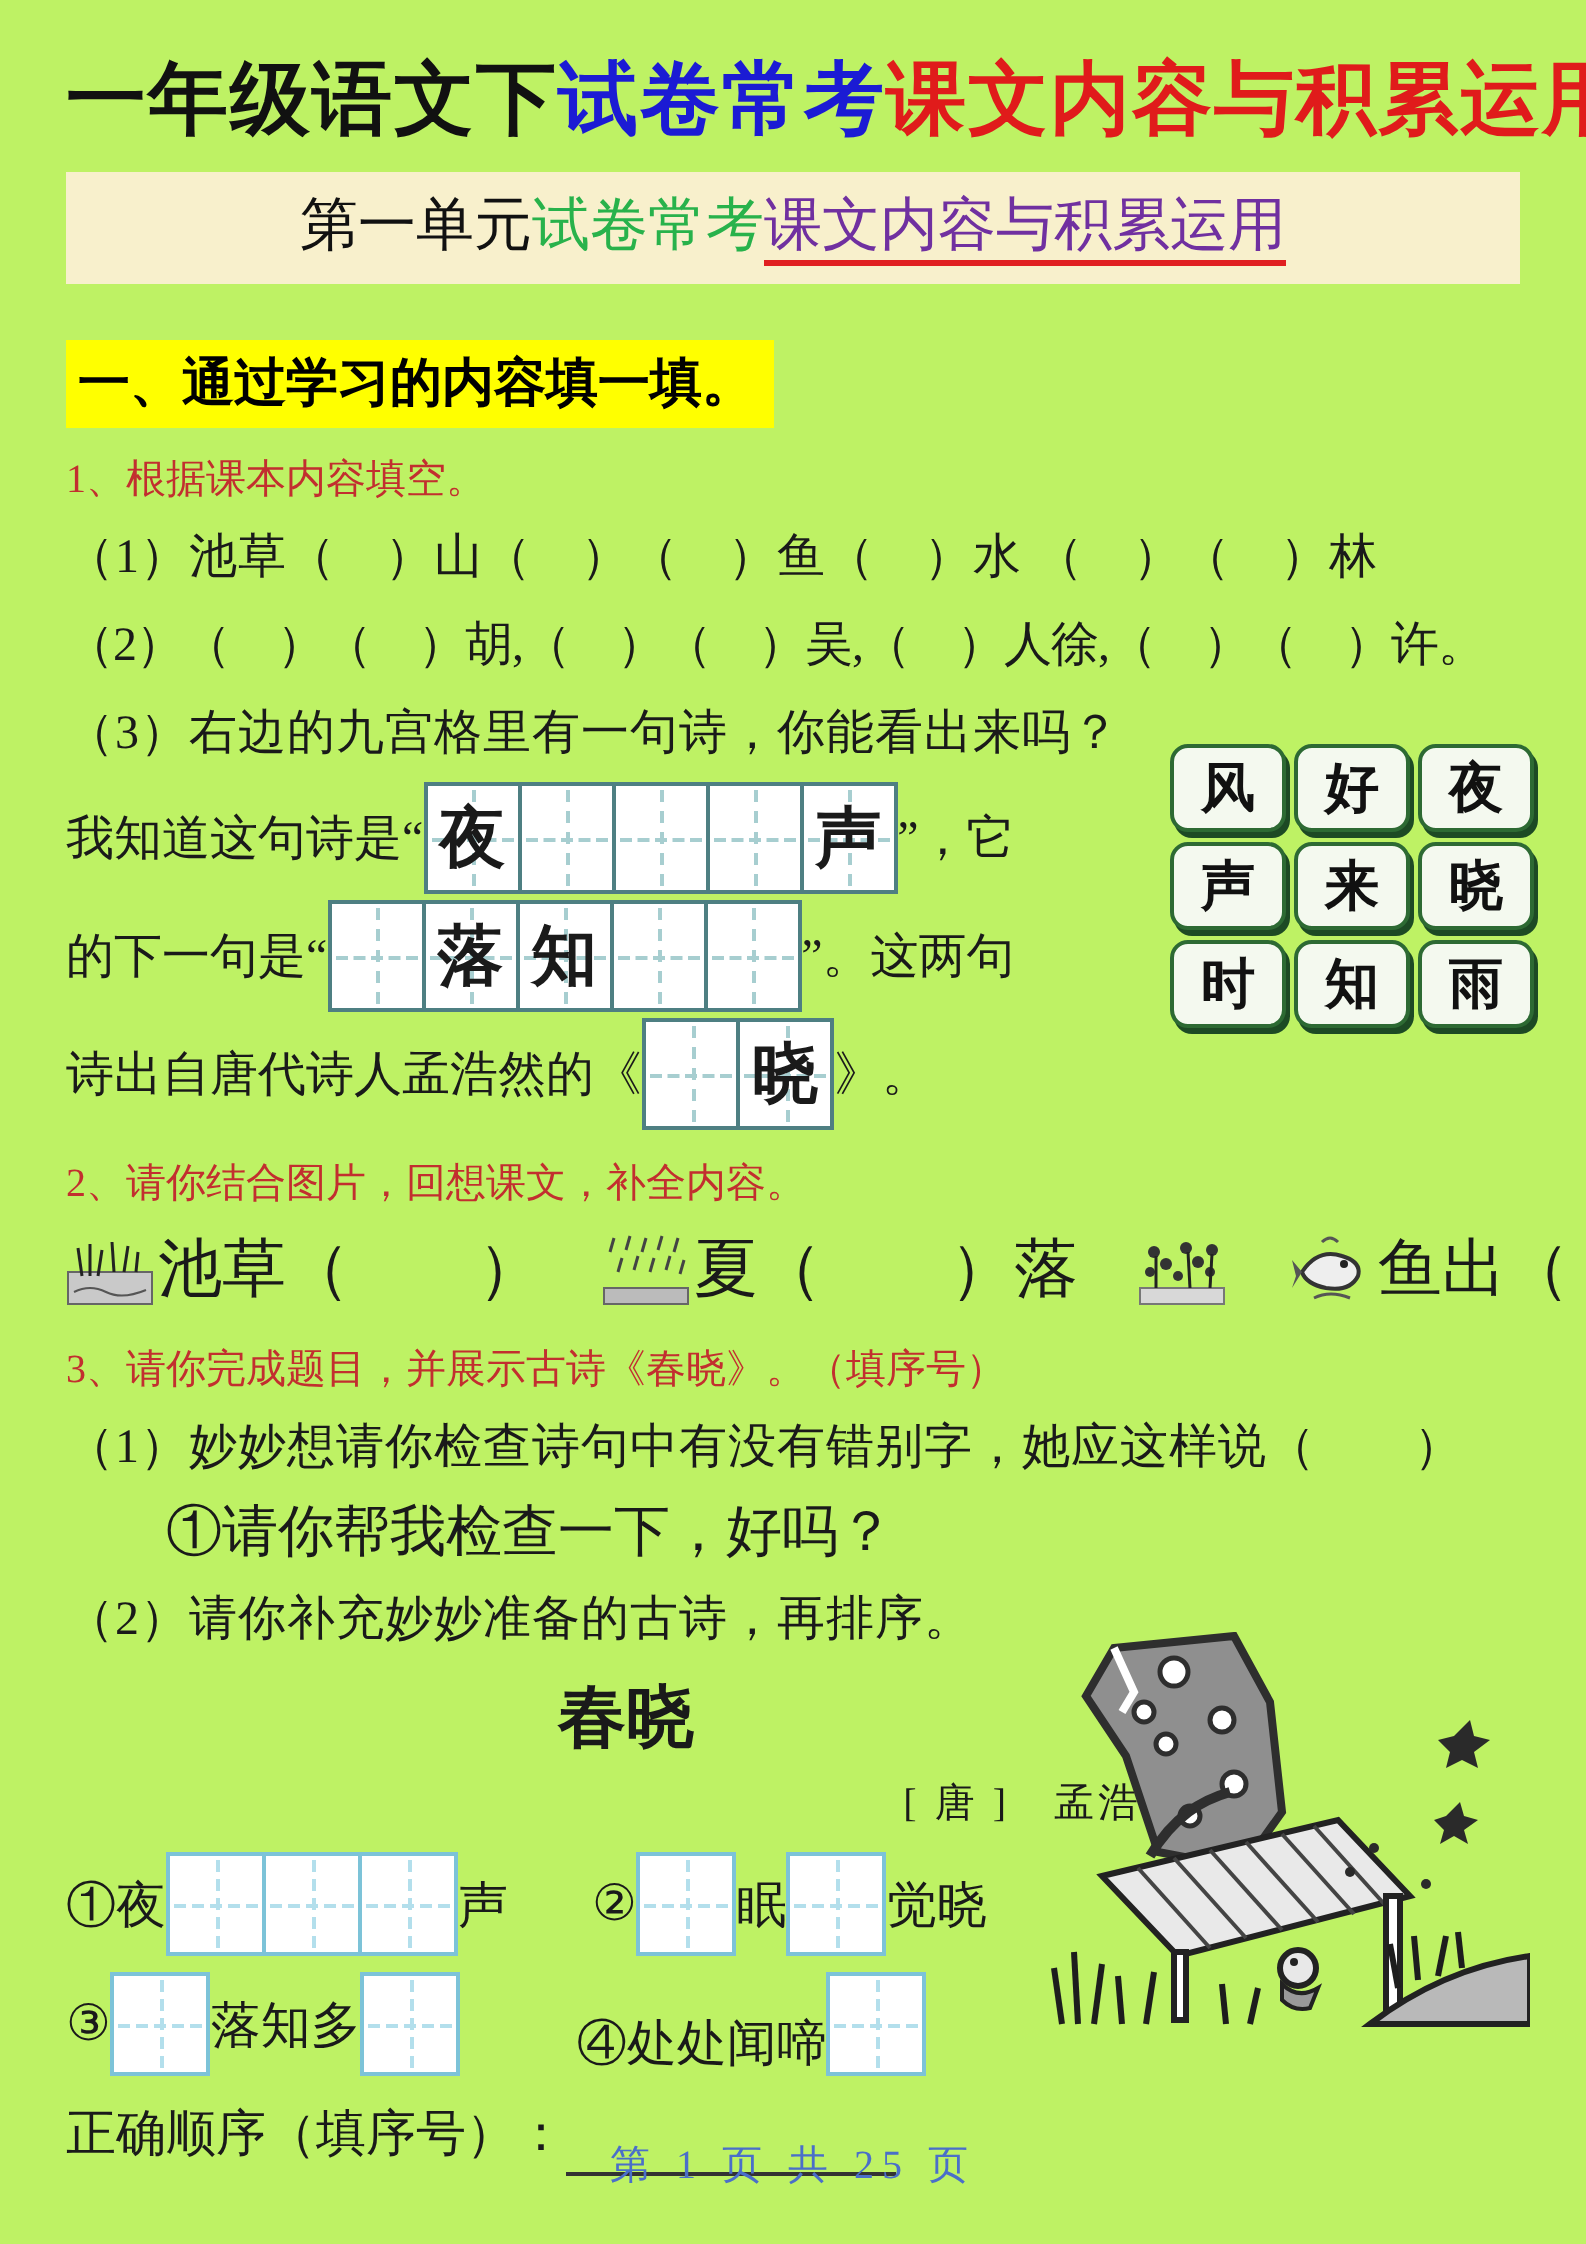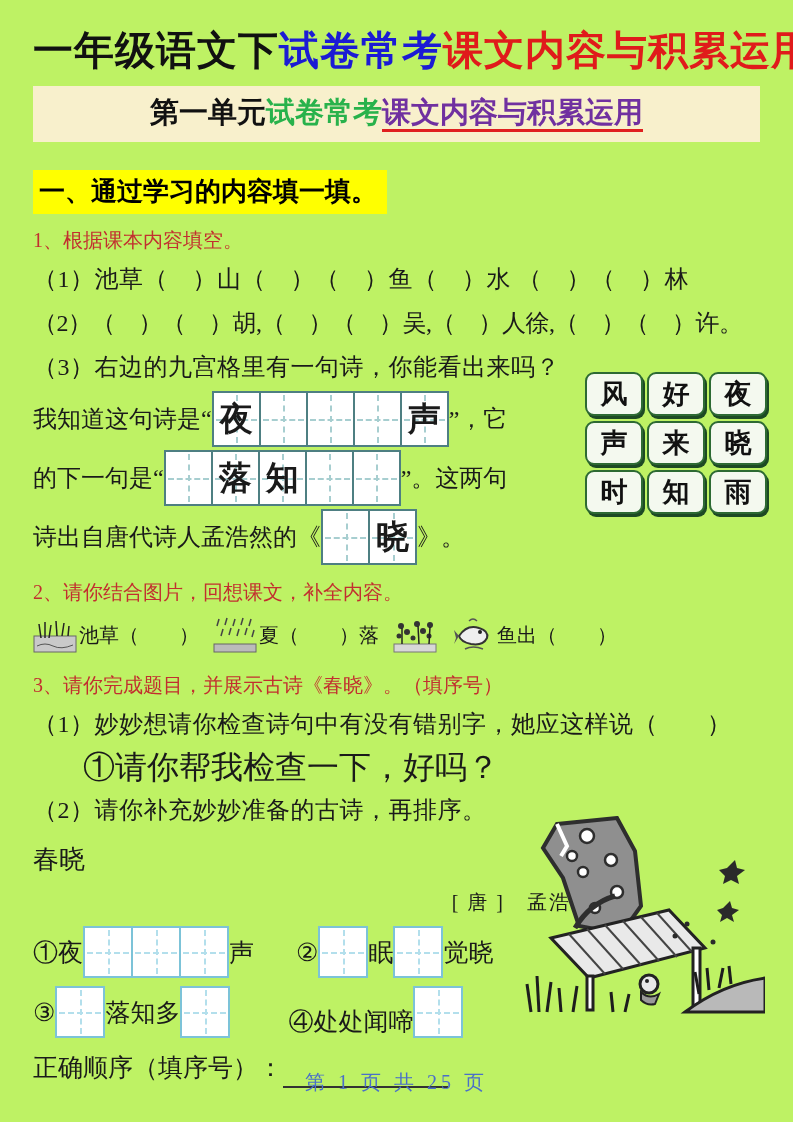--- a/index.html
+++ b/index.html
@@ -7,21 +7,21 @@
         font-family:"Liberation Serif","DejaVu Serif",serif;color:#1a1a1a;overflow:hidden;}
   .content{padding:24px 33px 0 33px;}
 
   
   .title{text-align:center;font-family:"Liberation Sans","DejaVu Sans",sans-serif;
          font-weight:bold;font-size:40px;line-height:52px;letter-spacing:1px;white-space:nowrap;}
   .t-black{color:#111111;} .t-blue{color:#1b1bd4;} .t-red{color:#e01b1b;}
 
   
   .subtitle-bar{margin-top:10px;background:#f8f0cc;text-align:center;padding:7px 0 9px 0;
-                font-family:"Liberation Sans","DejaVu Sans",sans-serif;font-weight:bold;
+                font-family:"Liberation Sans","DejaVu Sans",sans-serif;font-weight:normal;
                 font-size:29px;white-space:nowrap;}
   .s-black{color:#111111;} .s-green{color:#28b24b;}
   .s-purple{color:#7030a0;border-bottom:3px solid #e02020;padding-bottom:1px;}
 
   
   .sec-head{display:inline-block;margin-top:28px;background:#ffff00;color:#000;
             font-family:"Liberation Sans","DejaVu Sans",sans-serif;font-weight:bold;
             font-size:26px;padding:4px 10px 5px 6px;}
 
   .red-label{color:#c22f2f;font-size:20px;line-height:34px;margin-top:9px;white-space:nowrap;}
@@ -42,31 +42,31 @@
   .tian.blue::after{border-left-color:#b3dfec;}
 
   
   .grid9{position:absolute;top:372px;right:26px;display:grid;
          grid-template-columns:repeat(3,58px);grid-column-gap:4px;grid-row-gap:5px;}
   .tile{width:54px;height:40px;background:#f4f9ef;border:2px solid #2d6a33;border-radius:9px;
         box-shadow:2px 3px 0 #1d4a24;display:flex;align-items:center;justify-content:center;}
   .tile span{font-size:27px;font-weight:bold;color:#111;}
 
   
-  .picrow{display:flex;align-items:center;height:48px;font-size:20px;white-space:nowrap;margin-top:2px;}
+  .picrow{display:flex;align-items:center;height:48px;font-size:32px;white-space:nowrap;margin-top:2px;gap:16px;}
   .picrow .item{display:flex;align-items:center;margin-right:14px;}
   .thumb{flex:none;margin-right:2px;}
 
   
-  .optrow{display:flex;font-size:32px;line-height:42px;padding-left:50px;white-space:nowrap;align-items:center;}
+  .optrow{display:flex;font-size:28px;line-height:42px;padding-left:50px;white-space:nowrap;align-items:center;}
   .optrow .opt2{margin-left:62px;}
 
   
   .poemwrap{width:560px;}
-  .poem-title{text-align:left;font-size:26px;font-weight:400;line-height:40px;margin-top:8px;}
+  .poem-title{text-align:center;font-size:34px;font-weight:700;line-height:40px;margin-top:8px;}
   .poem-author{text-align:right;font-size:20px;line-height:40px;margin-top:2px;letter-spacing:2px;}
   .poem-row{display:flex;align-items:center;height:60px;font-size:25px;white-space:nowrap;}
   .poem-col2{margin-left:42px;}
   .poem-col2b{margin-left:58px;}
 
   .order-line{display:flex;align-items:flex-end;font-size:25px;line-height:40px;margin-top:6px;}
   .blankline{display:inline-block;width:165px;border-bottom:2px solid #333;height:30px;}
 
   
   .illus{position:absolute;top:816px;right:28px;width:248px;height:205px;}

